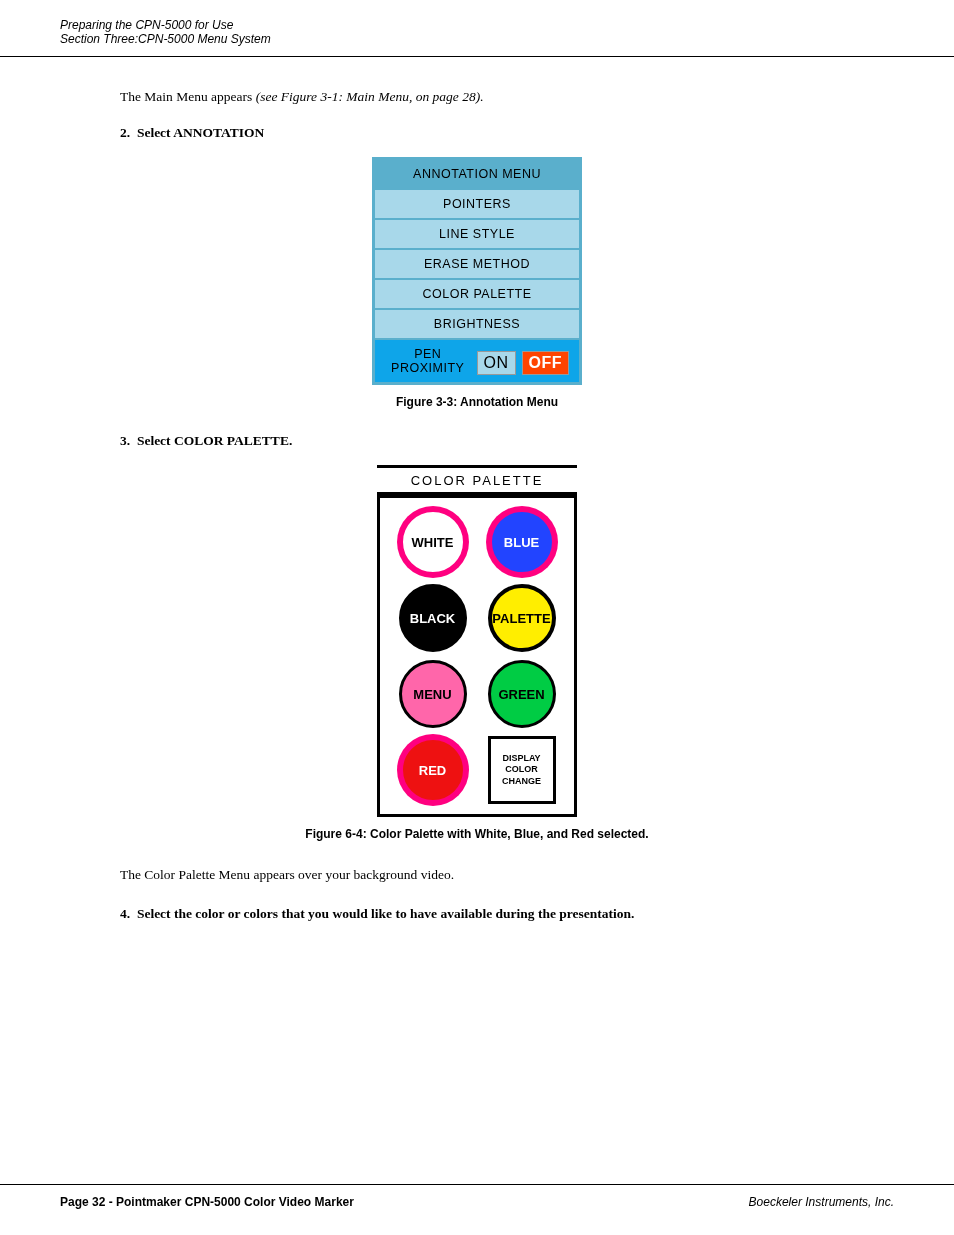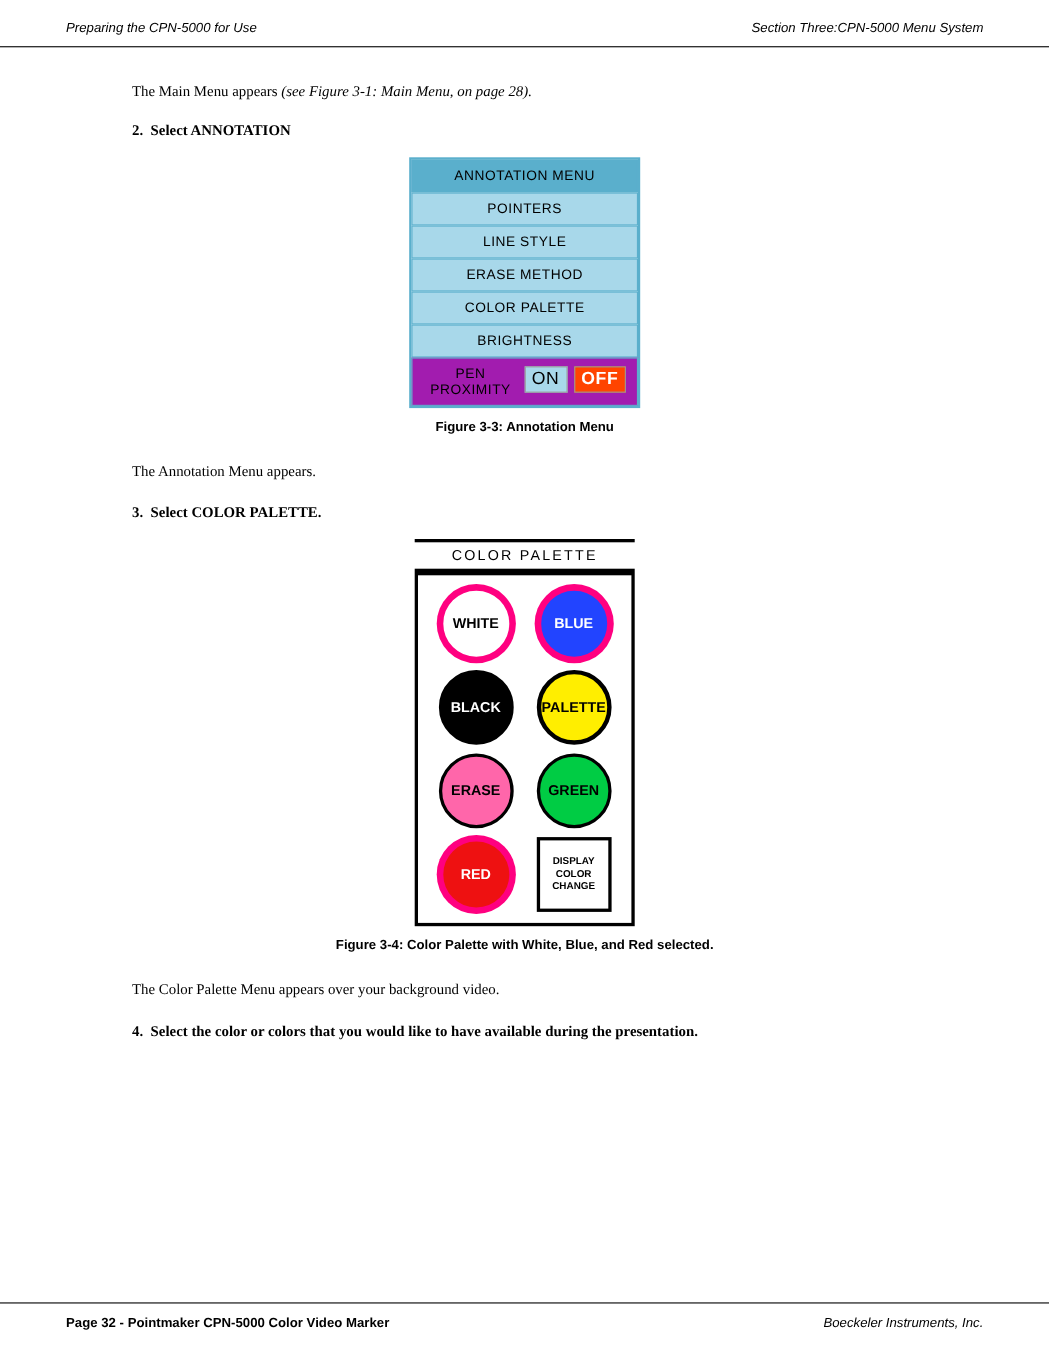--- a/index.html
+++ b/index.html
@@ -13,20 +13,21 @@
     }
 
     .page-header {
       display: flex;
       justify-content: space-between;
       padding: 18px 60px 10px 60px;
       border-bottom: 1px solid #000;
       font-size: 12px;
       font-style: italic;
       font-family: Arial, sans-serif;
+      flex-direction: column;
     }
 
     .page-content {
       padding: 30px 120px 30px 120px;
     }
 
     .intro-text {
       font-size: 13.5px;
       margin-bottom: 18px;
       line-height: 1.5;
@@ -72,24 +73,24 @@
     }
 
     .menu-item.header-item {
       background: #5aafcc;
       font-weight: normal;
       color: #000;
     }
 
     .menu-item.pen-proximity {
       display: flex;
-      align-items: flex-start;
+      align-items: flex-end;
       justify-content: center;
       gap: 6px;
-      background: #a21caf;
+      background: #0ea5e9;
     }
 
     .pen-btn {
       display: inline-block;
       padding: 2px 6px;
       font-size: 16px;
       font-family: Arial, sans-serif;
       border: 1px solid #999;
     }
 
@@ -312,21 +313,20 @@
           <span class="pen-btn off">OFF</span>
         </div>
       </div>
     </div>
 
     <p class="figure-caption">
       <span>Figure 3-3:</span><span>  Annotation Menu</span>
     </p>
   </div>
 
-  <p class="annotation-text">The Annotation Menu appears.</p>
 
   <div class="step">
     <p class="step-label">
       <span>3.</span>&nbsp;&nbsp;<span>Select </span><span>COLOR PALETTE.</span>
     </p>
 
     <div class="color-palette-section">
       <div class="color-palette-title-line">
         <span class="color-palette-title">COLOR PALETTE</span>
       </div>
@@ -345,38 +345,38 @@
           <div class="color-circle black">
             <span>BLACK</span>
           </div>
           <div class="color-circle yellow">
             <span>PALETTE</span>
           </div>
         </div>
 
         <div class="palette-row">
           <div class="color-circle pink">
-            <span>ERASE</span>
+            <span>MENU</span>
           </div>
           <div class="color-circle green">
             <span>GREEN</span>
           </div>
         </div>
 
         <div class="palette-row">
           <div class="color-circle red-selected">
             <span>RED</span>
           </div>
           <div class="display-color-change">DISPLAY<br>COLOR<br>CHANGE</div>
         </div>
       </div>
     </div>
 
     <p class="figure-caption">
-      <span>Figure 3-4:</span><span>  Color Palette with White, Blue, and Red selected.</span>
+      <span>Figure 6-4:</span><span>  Color Palette with White, Blue, and Red selected.</span>
     </p>
   </div>
 
   <p class="bottom-text">The Color Palette Menu appears over your background video.</p>
 
   <div class="step">
     <p class="step4-text">
       <span>4.</span>&nbsp;&nbsp;<span>Select the color or colors that you would like to have available during the presentation.</span>
     </p>
   </div>

